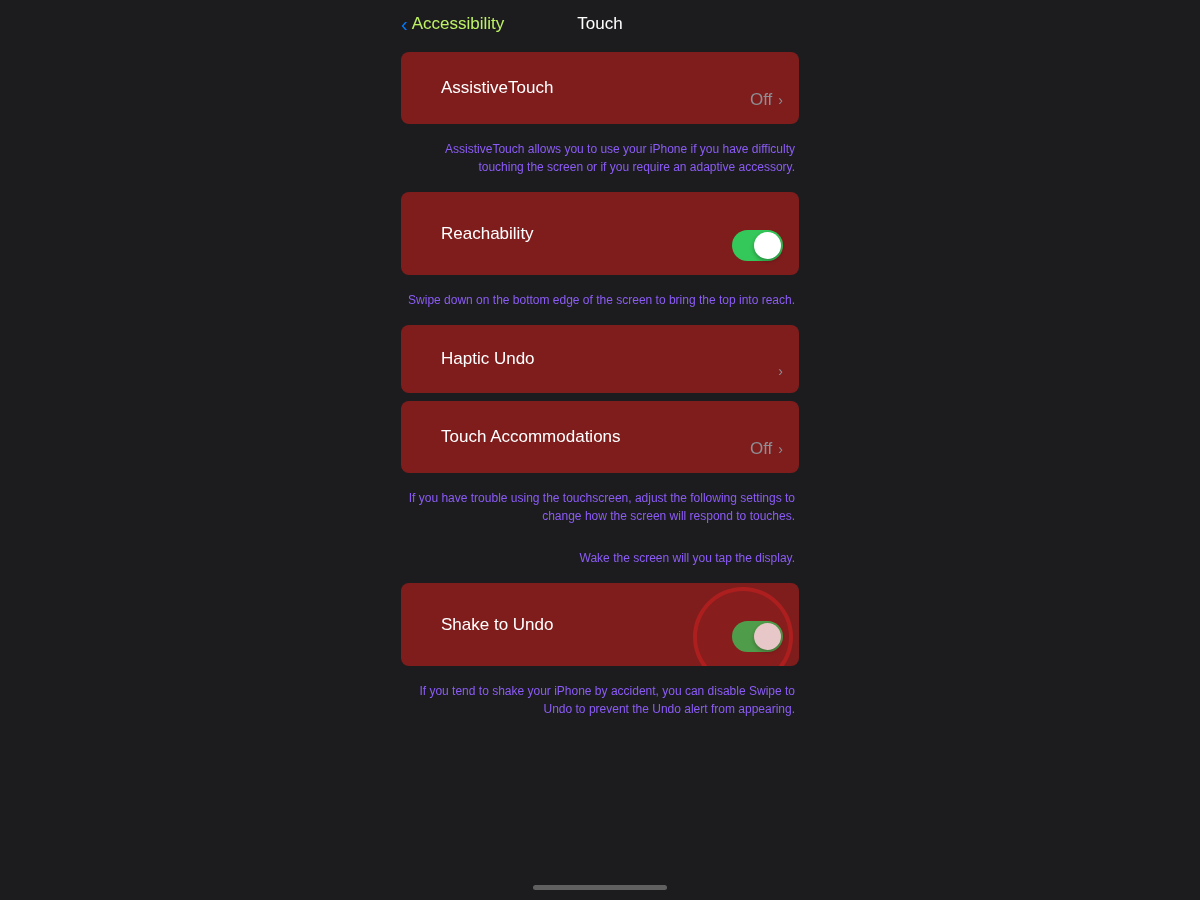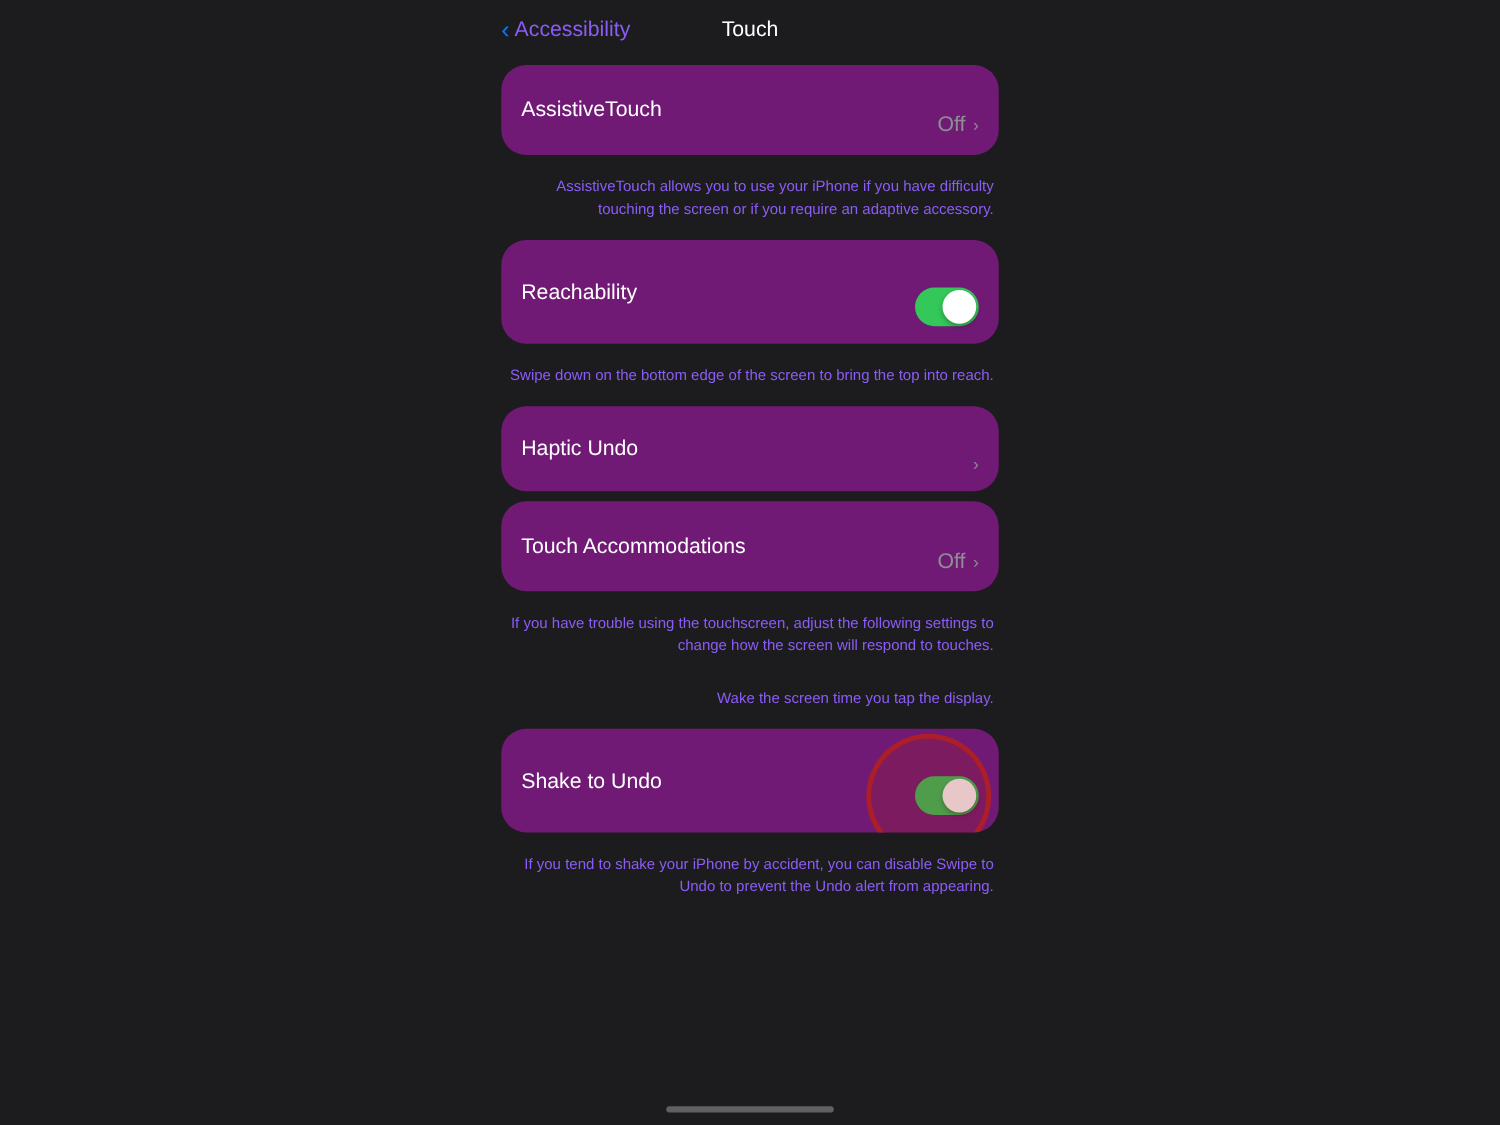--- a/index.html
+++ b/index.html
@@ -50,21 +50,21 @@
       cursor: pointer;
     }
 
     .back-chevron {
       font-size: 20px;
       color: #007AFF;
       line-height: 1;
     }
 
     .back-label {
-      color: #8b5cf6;
+      color: #bef264;
       font-size: 17px;
     }
 
     .header-title {
       color: #ffffff;
       font-size: 17px;
       font-weight: 400;
       text-align: center;
     }
 
@@ -75,24 +75,25 @@
       padding: 8px 16px 20px;
       scrollbar-width: none;
     }
 
     .content::-webkit-scrollbar {
       display: none;
     }
 
     
     .setting-row {
-      background-color: #701a75;
-      border-radius: 20px;
+      background-color: #7f1d1d;
+      border-radius: 8px;
       margin-bottom: 8px;
       overflow: hidden;
+      padding-left: 24px;
     }
 
     .setting-item {
       display: flex;
       align-items: center;
       justify-content: space-between;
       padding: 14px 16px;
       cursor: pointer;
     }
 
@@ -241,21 +242,21 @@
             <span class="setting-label">Touch Accommodations</span>
             <div class="setting-right">
               <span class="setting-value">Off</span>
               <span class="chevron-icon">›</span>
             </div>
           </div>
         </div>
         <p class="description">If you have trouble using the touchscreen, adjust the following settings to change how the screen will respond to touches.</p>
       </div>
       <div>
-        <p class="description">Wake the screen time you tap the display.</p>
+        <p class="description">Wake the screen will you tap the display.</p>
       </div>
       <div>
         <div class="setting-row">
           <div class="setting-item">
             <span class="setting-label">Shake to Undo</span>
             <div class="setting-right">
               <div class="highlight-circle" style="position: relative; display: inline-flex; align-items: center;">
                 <div class="toggle on">
                   <div class="toggle-knob"></div>
                 </div>

